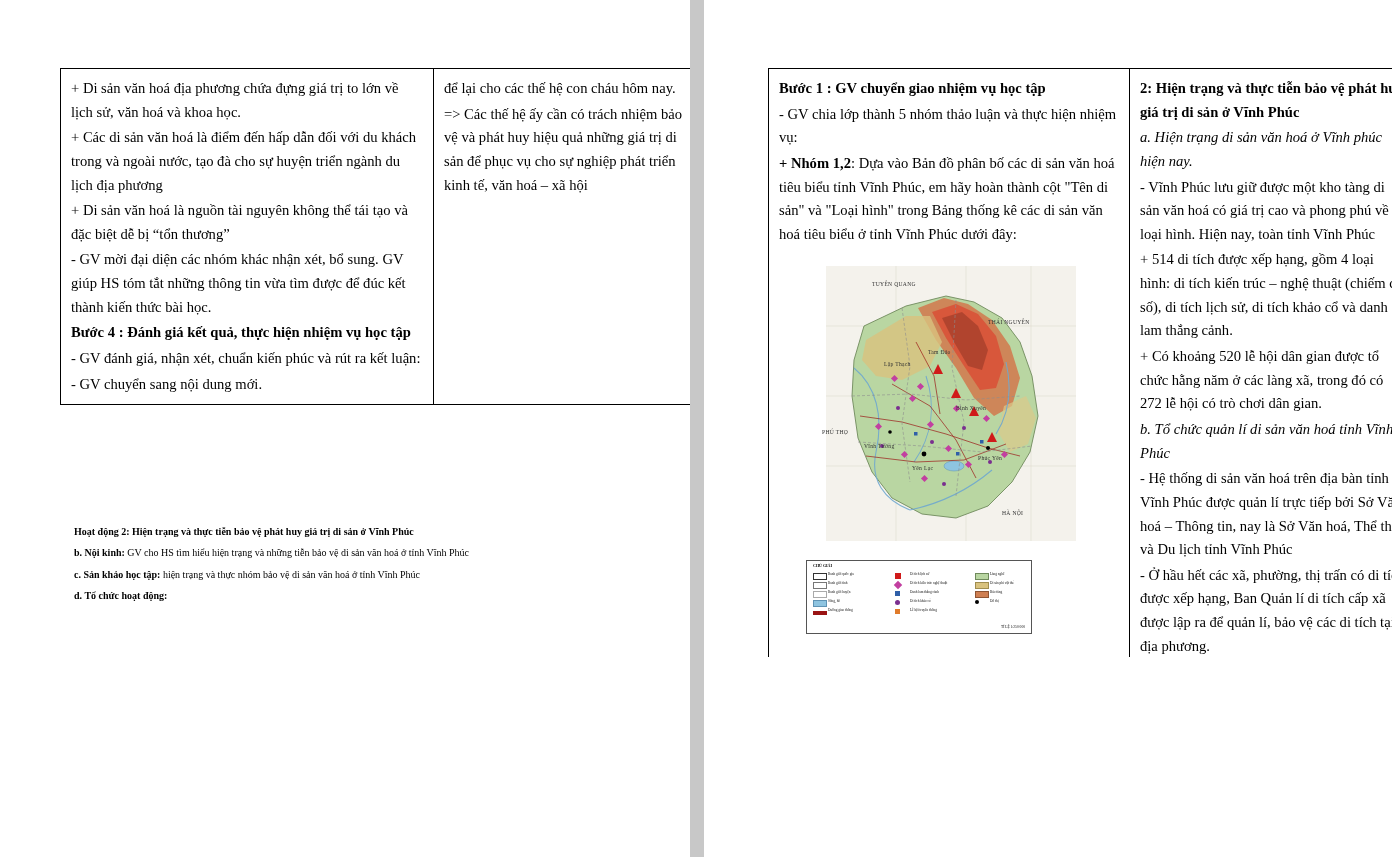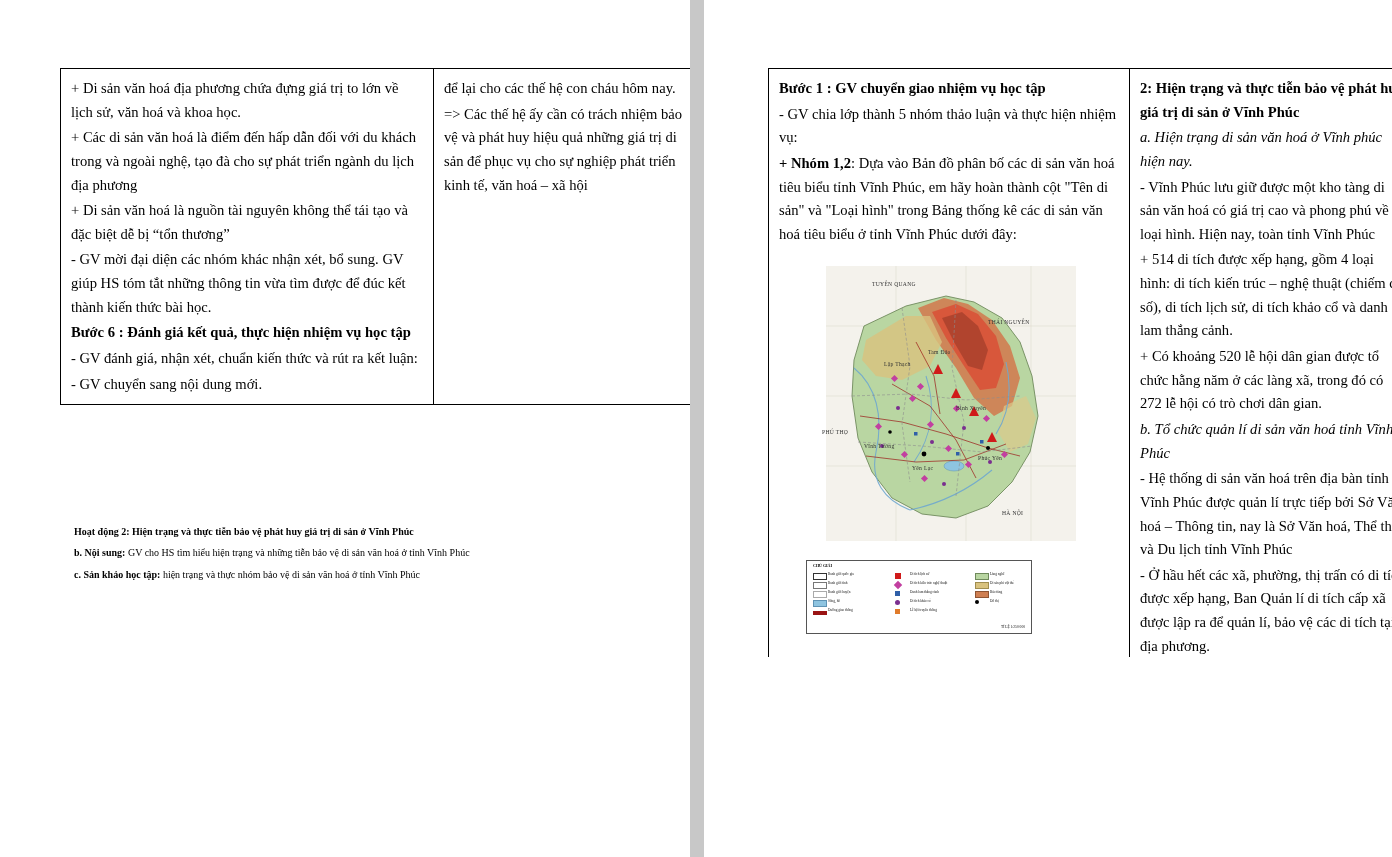--- a/index.html
+++ b/index.html
@@ -151,39 +151,40 @@
 </head>
 <body>
 
 <div class="page" id="page-left">
 
   <table class="doc" id="tbl-left">
     <tbody>
         <tr>
       <td class="c1">
         <p class="ln">+ Di sản văn hoá địa phương chứa đựng giá trị to lớn về lịch sử, văn hoá và khoa học.</p>
-        <p class="ln">+ Các di sản văn hoá là điểm đến hấp dẫn đối với du khách trong và ngoài nghệ, tạo đà cho sự phát triển ngành du lịch địa phương</p>
+        <p class="ln">+ Các di sản văn hoá là điểm đến hấp dẫn đối với du khách trong và ngoài nước, tạo đà cho sự huyện triển ngành du lịch địa phương</p>
         <p class="ln">+ Di sản văn hoá là nguồn tài nguyên không thể tái tạo và đặc biệt dễ bị “tổn thương”</p>
         <p class="ln">- GV mời đại diện các nhóm khác nhận xét, bổ sung. GV giúp HS tóm tắt những thông tin vừa tìm được để đúc kết thành kiến thức bài học.</p>
-        <p class="ln b">Bước 6 : Đánh giá kết quả, thực hiện nhiệm vụ học tập</p>
-        <p class="ln">- GV đánh giá, nhận xét, chuẩn kiến thức và rút ra kết luận:</p>
+        <p class="ln b">Bước 4 : Đánh giá kết quả, thực hiện nhiệm vụ học tập</p>
+        <p class="ln">- GV đánh giá, nhận xét, chuẩn kiến phúc và rút ra kết luận:</p>
         <p class="ln">- GV chuyển sang nội dung mới.</p>
       </td>
       <td class="c2">
         <p class="ln">để lại cho các thế hệ con cháu hôm nay.</p>
         <p class="ln">=&gt; Các thế hệ ấy cần có trách nhiệm bảo vệ và phát huy hiệu quả những giá trị di sản để phục vụ cho sự nghiệp phát triển kinh tế, văn hoá – xã hội</p>
       </td>
     </tr>
   </tbody>
     </table>
 
   <div class="mid-block">
     <p class="b">Hoạt động 2: Hiện trạng và thực tiễn bảo vệ phát huy giá trị di sản ở Vĩnh Phúc</p>
-    <p><span class="b">b. Nội sung:</span><span> GV cho HS tìm hiểu hiện trạng và những tiễn bảo vệ di sản văn hoá ở tỉnh Vĩnh Phúc</span></p>
+    <p><span class="b">b. Nội kinh:</span><span> GV cho HS tìm hiểu hiện trạng và những tiễn bảo vệ di sản văn hoá ở tỉnh Vĩnh Phúc</span></p>
     <p><span class="b">c. Sản khảo học tập:</span><span> hiện trạng và thực nhóm bảo vệ di sản văn hoá ở tỉnh Vĩnh Phúc</span></p>
+    <p><span class="b">d. Tổ chức hoạt động:</span><span></span></p>
   </div>
 
   <table class="doc" id="tbl-left-bottom">
     <tbody>
         <tr>
       <td class="h1">HOẠT ĐỘNG CỦA GIÁO VIÊN – HỌC SINH</td>
       <td class="h2">DỰ KIẾN SẢN PHẨM</td>
     </tr>
   </tbody>
     </table>

